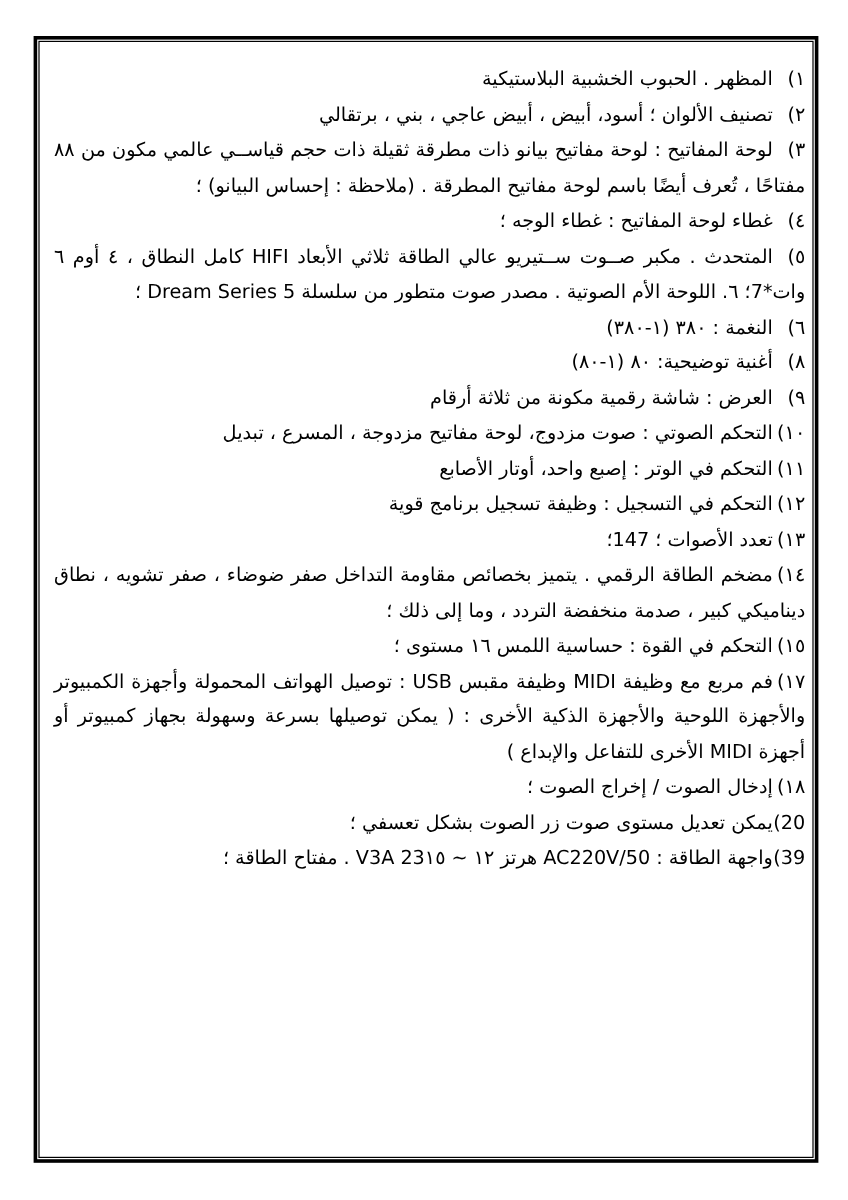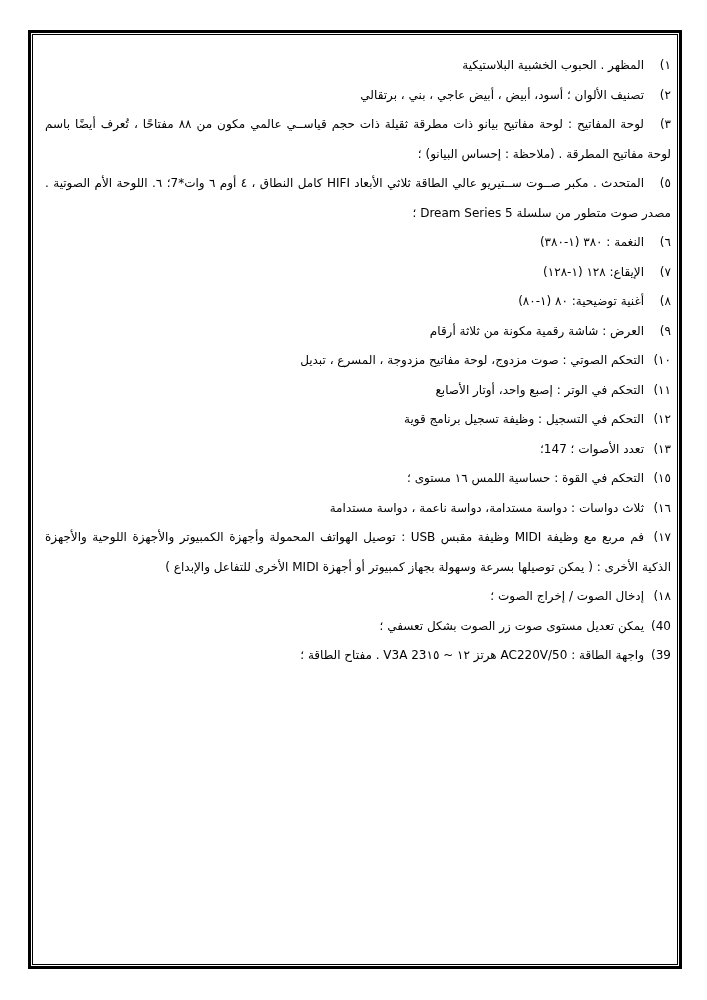--- a/index.html
+++ b/index.html
@@ -28,21 +28,21 @@
     position: absolute;
     inset: 1px;
     border: 1px solid #000;
   }
   .doc-content {
     position: absolute;
     inset: 0;
     direction: rtl;
     unicode-bidi: embed;
     padding: 16px 6px 0 12px;
-    font-size: 12px;
+    font-size: 16px;
     line-height: 29.5px;
     text-align: justify;
   }
   .list-item {
     margin: 0;
     text-align: justify;
   }
   .item-num {
     display: inline-block;
     width: 27px;
@@ -55,31 +55,31 @@
 </head>
 <body>
 
 <div class="page-frame">
   <div class="page-frame-inner">
     <div class="doc-content">
 
       <div class="list-item"><span class="item-num">١)</span><span class="item-txt">المظهر . الحبوب الخشبية البلاستيكية</span></div>
       <div class="list-item"><span class="item-num">٢)</span><span class="item-txt">تصنيف الألوان ؛ أسود، أبيض ، أبيض عاجي ، بني ، برتقالي</span></div>
       <div class="list-item"><span class="item-num">٣)</span><span class="item-txt">لوحة المفاتيح : لوحة مفاتيح بيانو ذات مطرقة ثقيلة ذات حجم قياســي عالمي مكون من ٨٨ مفتاحًا ، تُعرف أيضًا باسم لوحة مفاتيح المطرقة . (ملاحظة : إحساس البيانو) ؛</span></div>
+      <div class="list-item"><span class="item-num">٤)</span><span class="item-txt">غطاء لوحة المفاتيح : غطاء الوجه ؛</span></div>
       <div class="list-item"><span class="item-num">٥)</span><span class="item-txt">المتحدث . مكبر صــوت ســتيريو عالي الطاقة ثلاثي الأبعاد HIFI كامل النطاق ، ٤ أوم ٦ وات*7؛ ٦. اللوحة الأم الصوتية . مصدر صوت متطور من سلسلة Dream Series 5 ؛</span></div>
       <div class="list-item"><span class="item-num">٦)</span><span class="item-txt">النغمة : ٣٨٠ (١-٣٨٠)</span></div>
-      <div class="list-item"><span class="item-num">٧)</span><span class="item-txt">الإيقاع: ١٢٨ (١-١٢٨)</span></div>
       <div class="list-item"><span class="item-num">٨)</span><span class="item-txt">أغنية توضيحية: ٨٠ (١-٨٠)</span></div>
       <div class="list-item"><span class="item-num">٩)</span><span class="item-txt">العرض : شاشة رقمية مكونة من ثلاثة أرقام</span></div>
       <div class="list-item"><span class="item-num">١٠)</span><span class="item-txt">التحكم الصوتي : صوت مزدوج، لوحة مفاتيح مزدوجة ، المسرع ، تبديل</span></div>
       <div class="list-item"><span class="item-num">١١)</span><span class="item-txt">التحكم في الوتر : إصبع واحد، أوتار الأصابع</span></div>
       <div class="list-item"><span class="item-num">١٢)</span><span class="item-txt">التحكم في التسجيل : وظيفة تسجيل برنامج قوية</span></div>
       <div class="list-item"><span class="item-num">١٣)</span><span class="item-txt">تعدد الأصوات ؛ 147؛</span></div>
+      <div class="list-item"><span class="item-num">١٤)</span><span class="item-txt">مضخم الطاقة الرقمي . يتميز بخصائص مقاومة التداخل صفر ضوضاء ، صفر تشويه ، نطاق ديناميكي كبير ، صدمة منخفضة التردد ، وما إلى ذلك ؛</span></div>
       <div class="list-item"><span class="item-num">١٥)</span><span class="item-txt">التحكم في القوة : حساسية اللمس ١٦ مستوى ؛</span></div>
-      <div class="list-item"><span class="item-num">١٦)</span><span class="item-txt">ثلاث دواسات : دواسة مستدامة، دواسة ناعمة ، دواسة مستدامة</span></div>
       <div class="list-item"><span class="item-num">١٧)</span><span class="item-txt">فم مربع مع وظيفة MIDI وظيفة مقبس USB : توصيل الهواتف المحمولة وأجهزة الكمبيوتر والأجهزة اللوحية والأجهزة الذكية الأخرى : ( يمكن توصيلها بسرعة وسهولة بجهاز كمبيوتر أو أجهزة MIDI الأخرى للتفاعل والإبداع )</span></div>
       <div class="list-item"><span class="item-num">١٨)</span><span class="item-txt">إدخال الصوت / إخراج الصوت ؛</span></div>
-      <div class="list-item"><span class="item-num">40)</span><span class="item-txt">يمكن تعديل مستوى صوت زر الصوت بشكل تعسفي ؛</span></div>
+      <div class="list-item"><span class="item-num">20)</span><span class="item-txt">يمكن تعديل مستوى صوت زر الصوت بشكل تعسفي ؛</span></div>
       <div class="list-item"><span class="item-num">39)</span><span class="item-txt">واجهة الطاقة : AC220V/50 هرتز ١٢ ~ 23١٥ V3A . مفتاح الطاقة ؛</span></div>
 
     </div>
   </div>
 </div>
 
 </body></html>

